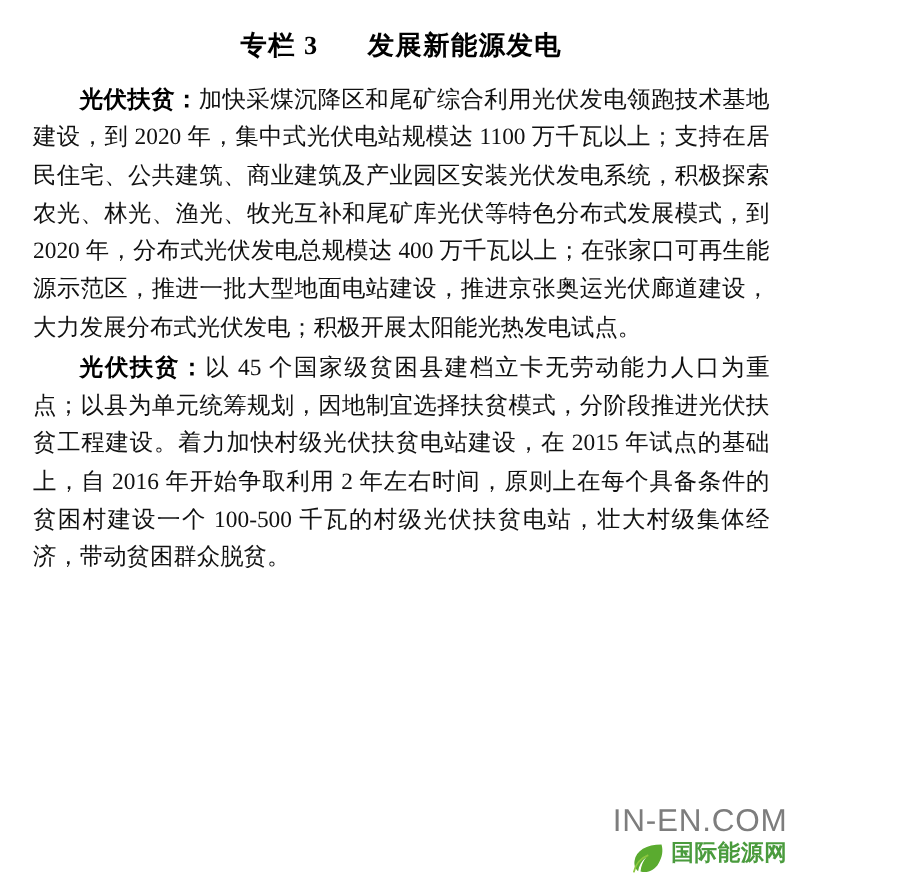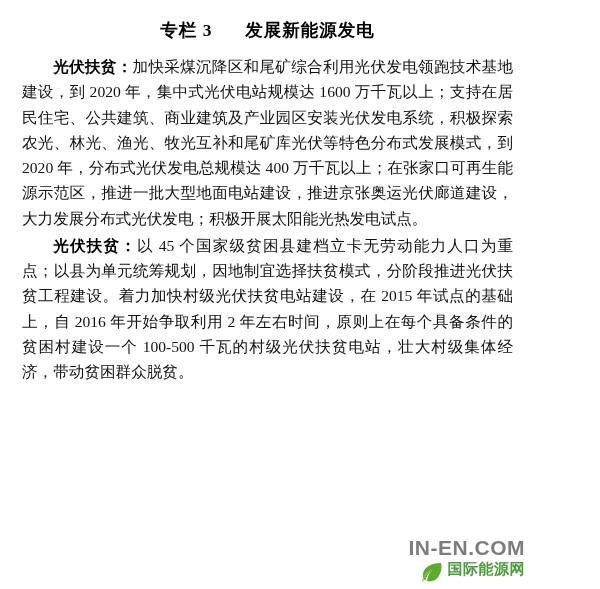--- a/index.html
+++ b/index.html
@@ -70,21 +70,21 @@
     align-items: flex-end;
     line-height: 1;
     user-select: none;
   }
   .wm-top {
     display: flex;
     align-items: center;
   }
   .wm-en {
     font-family: "Liberation Sans", sans-serif;
-    font-weight: bold;
+    font-weight: normal;
     font-size: 21px;
     color: #7d7d7d;
     letter-spacing: 0.5px;
   }
   .wm-bottom {
     display: flex;
     align-items: flex-start;
     margin-top: 3px;
   }
   .wm-leaf {
@@ -109,21 +109,21 @@
   <div class="doc-title">
     <span>专栏 3</span>
     <span class="t-gap"></span>
     <span>发展新能源发电</span>
   </div>
 
 
   <div class="body-block">
 
     <p class="para">
-      <span class="lead">光伏扶贫：</span><span>加快采煤沉降区和尾矿综合利用光伏发电领跑技术基地建设，到 2020 年，集中式光伏电站规模达 1600 万千瓦以上；支持在居民住宅、公共建筑、商业建筑及产业园区安装光伏发电系统，积极探索农光、林光、渔光、牧光互补和尾矿库光伏等特色分布式发展模式，到 2020 年，分布式光伏发电总规模达 400 万千瓦以上；在张家口可再生能源示范区，推进一批大型地面电站建设，推进京张奥运光伏廊道建设，大力发展分布式光伏发电；积极开展太阳能光热发电试点。</span>
+      <span class="lead">光伏扶贫：</span><span>加快采煤沉降区和尾矿综合利用光伏发电领跑技术基地建设，到 2020 年，集中式光伏电站规模达 1100 万千瓦以上；支持在居民住宅、公共建筑、商业建筑及产业园区安装光伏发电系统，积极探索农光、林光、渔光、牧光互补和尾矿库光伏等特色分布式发展模式，到 2020 年，分布式光伏发电总规模达 400 万千瓦以上；在张家口可再生能源示范区，推进一批大型地面电站建设，推进京张奥运光伏廊道建设，大力发展分布式光伏发电；积极开展太阳能光热发电试点。</span>
     </p>
 
 
     <p class="para">
       <span class="lead">光伏扶贫：</span><span>以 45 个国家级贫困县建档立卡无劳动能力人口为重点；以县为单元统筹规划，因地制宜选择扶贫模式，分阶段推进光伏扶贫工程建设。着力加快村级光伏扶贫电站建设，在 2015 年试点的基础上，自 2016 年开始争取利用 2 年左右时间，原则上在每个具备条件的贫困村建设一个 100-500 千瓦的村级光伏扶贫电站，壮大村级集体经济，带动贫困群众脱贫。</span>
     </p>
 
   </div>
 
   <div class="watermark">

